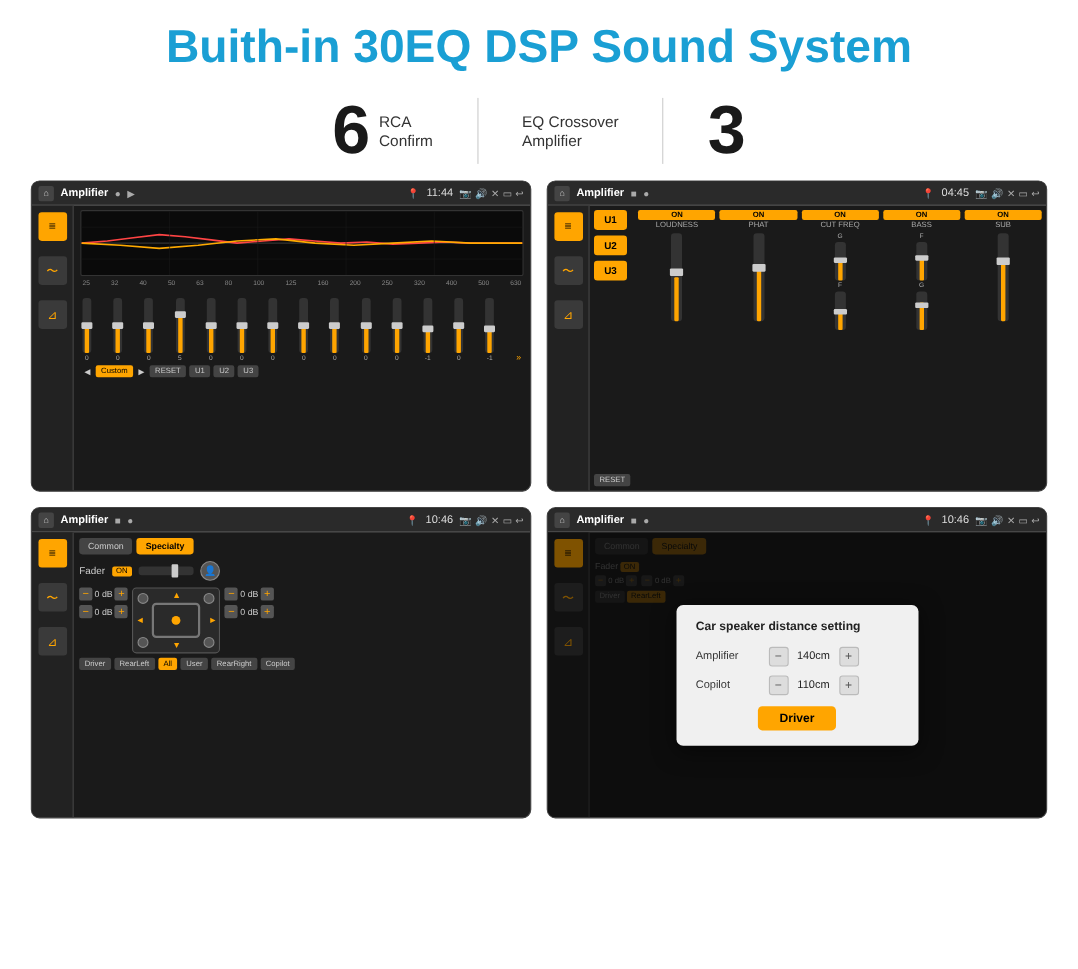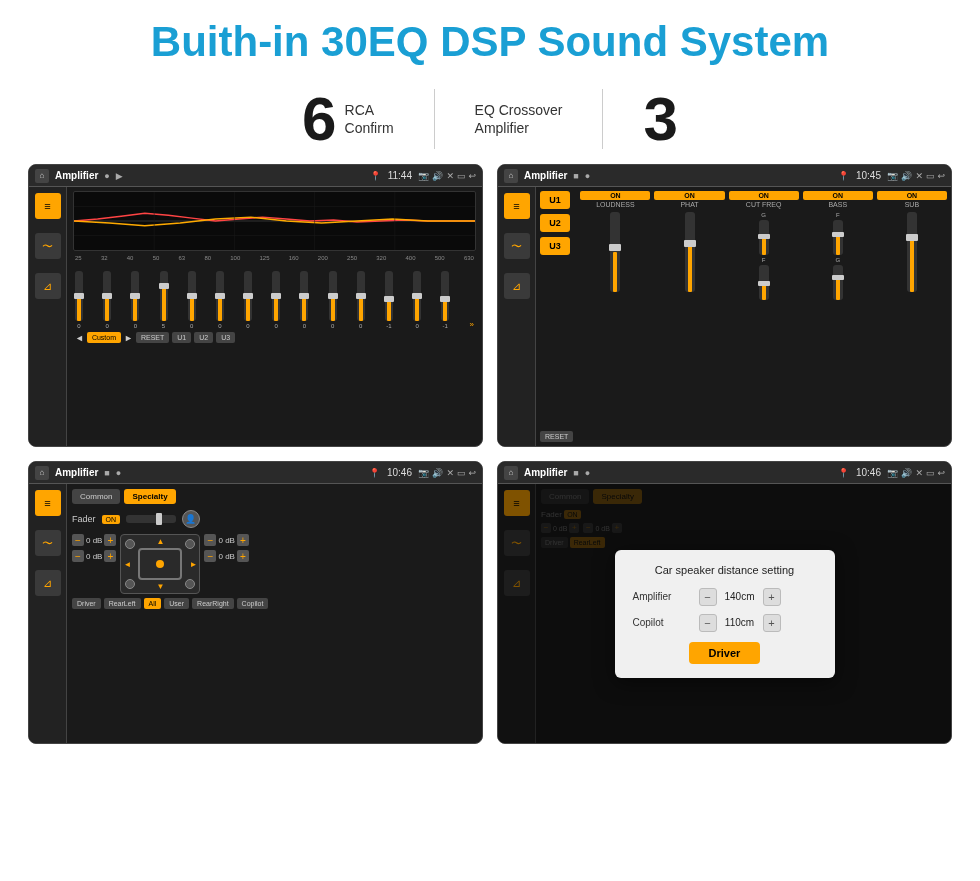--- a/index.html
+++ b/index.html
@@ -359,23 +359,23 @@
     }
     .dist-dialog {
       background: #f0f0f0;
       border-radius: 6px;
       padding: 14px 18px;
       width: 220px;
       box-shadow: 0 4px 20px rgba(0,0,0,0.5);
     }
     .dist-dialog-title {
       font-size: 11px;
-      font-weight: normal;
+      font-weight: bold;
       color: #222;
-      text-align: center;
+      text-align: left;
       margin-bottom: 12px;
     }
     .dist-dialog-row {
       display: flex;
       align-items: center;
       margin-bottom: 8px;
       gap: 6px;
     }
     .dist-dialog-label {
       font-size: 10px;
@@ -632,21 +632,21 @@
   </div>
 
   <div class="screen-card">
     <div class="screen-topbar">
       <div class="topbar-home">⌂</div>
       <span class="topbar-title">Amplifier</span>
       <span class="topbar-icon">■</span>
       <span class="topbar-icon">●</span>
       <div class="topbar-spacer"></div>
       <span class="topbar-icon">📍</span>
-      <span class="topbar-time">10:45</span>
+      <span class="topbar-time">04:45</span>
       <div class="topbar-icons">
         <span class="topbar-icon">📷</span>
         <span class="topbar-icon">🔊</span>
         <span class="topbar-icon">✕</span>
         <span class="topbar-icon">▭</span>
         <span class="topbar-icon">↩</span>
       </div>
     </div>
     <div class="screen-cross-content">
       <div class="cross-sidebar">

